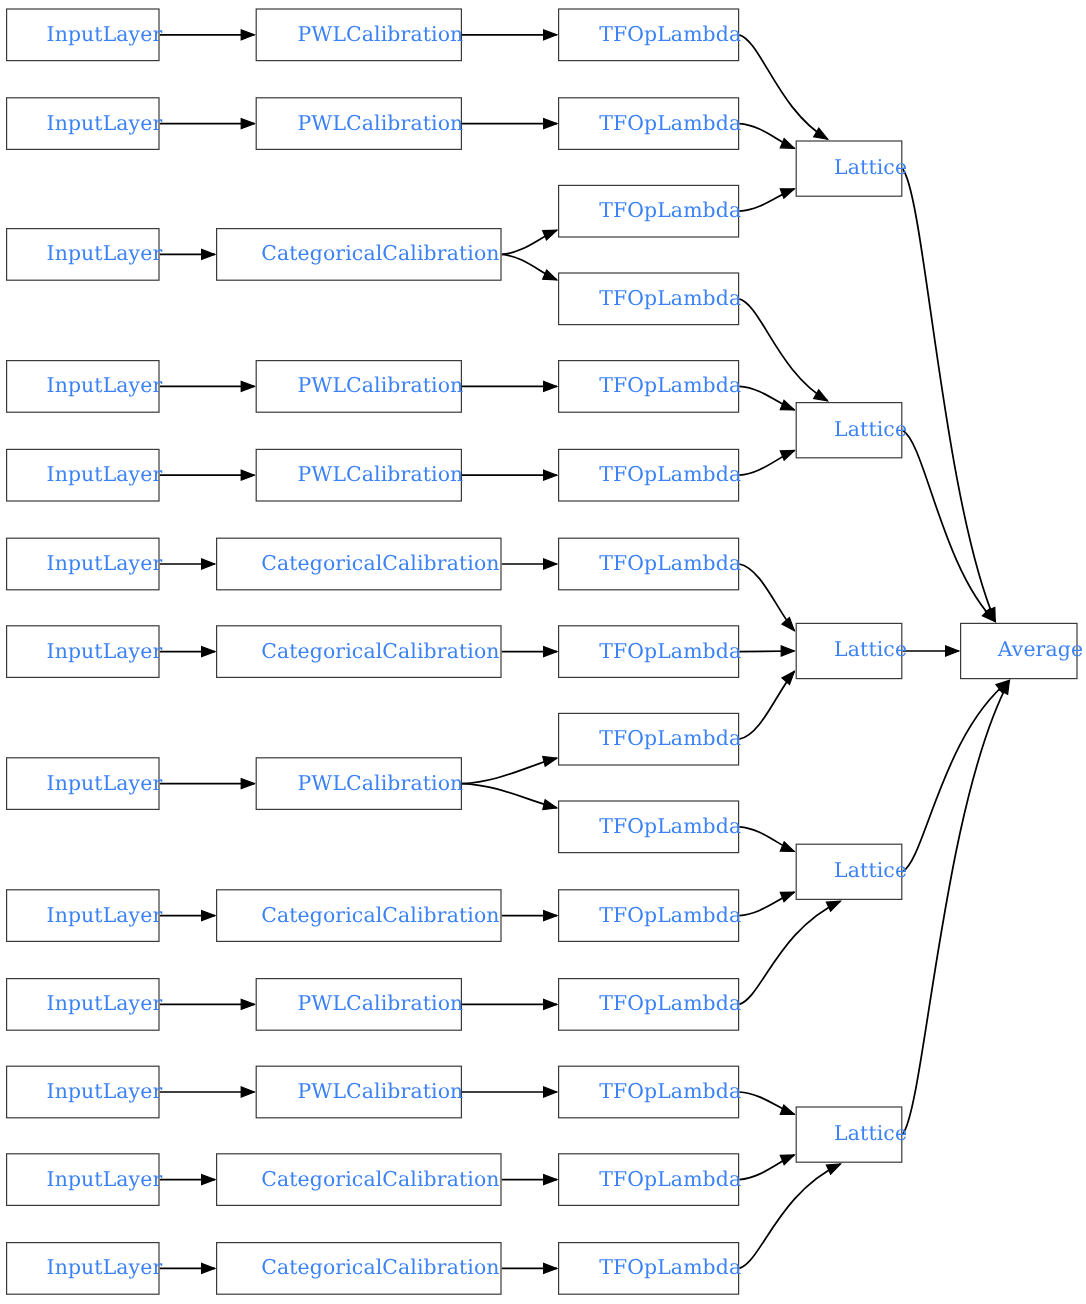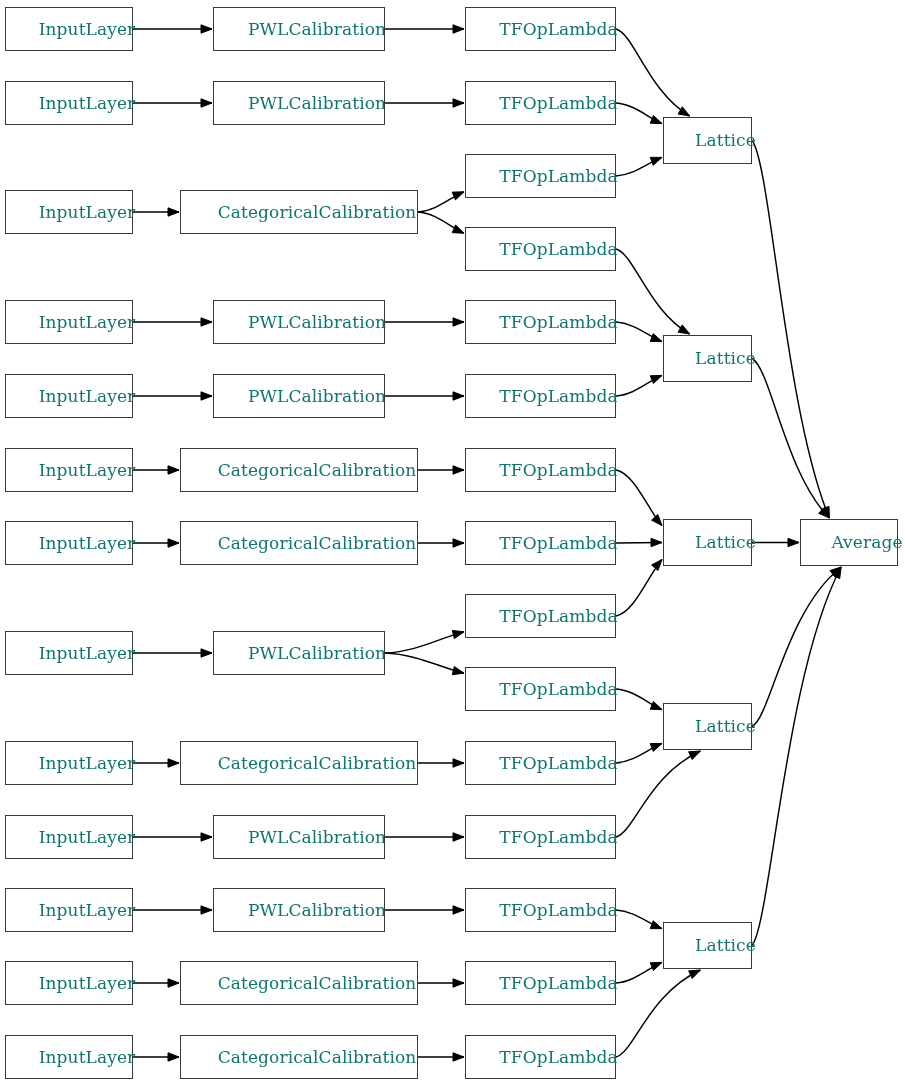--- a/index.html
+++ b/index.html
@@ -9,21 +9,21 @@
     height:1087px;
     background:#ffffff;
     font-family:"DejaVu Serif","Liberation Serif",serif;
     overflow:hidden;
   }
   .node{
     position:absolute;
     box-sizing:border-box;
     border:1.3px solid #3a3a3a;
     background:#ffffff;
-    color:#0f766e;
+    color:#3b82f6;
     display:flex;
     align-items:center;
     justify-content:center;
     font-size:17px;
     line-height:1;
     white-space:nowrap;
     letter-spacing:0.1px;
     padding-left:36px;
   }
   #edges{

